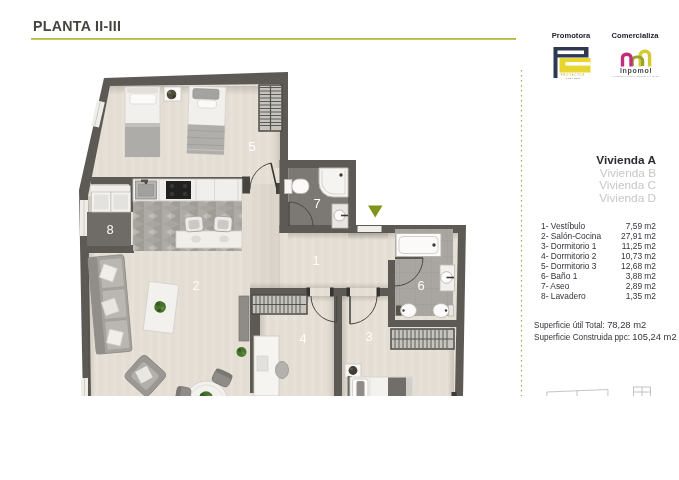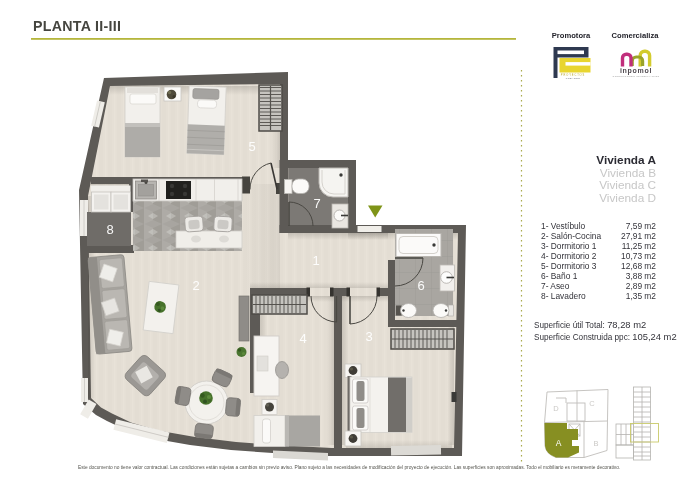--- a/index.html
+++ b/index.html
@@ -1,16 +1,16 @@
 <!DOCTYPE html>
 <html><head>
 <meta charset="utf-8">
 <style>
 html,body{margin:0;padding:0;background:#ffffff;}
-#page{position:relative;width:679px;height:480px;background:#ffffff;overflow:hidden;filter:saturate(1.0001);
+#page{position:relative;width:679px;height:396px;background:#ffffff;overflow:hidden;filter:saturate(1.0001);
 font-family:"Liberation Sans", sans-serif;-webkit-font-smoothing:antialiased;}
 text{-webkit-font-smoothing:antialiased;}
 </style>
 </head>
 <body>
 <div id="page">
 <svg width="679" height="480" viewBox="0 0 679 480" xmlns="http://www.w3.org/2000/svg" opacity="0.999">
 <defs>
 <pattern id="grain" width="9" height="40" patternUnits="userSpaceOnUse">
 <rect width="9" height="40" fill="#e5dfd5"></rect>

